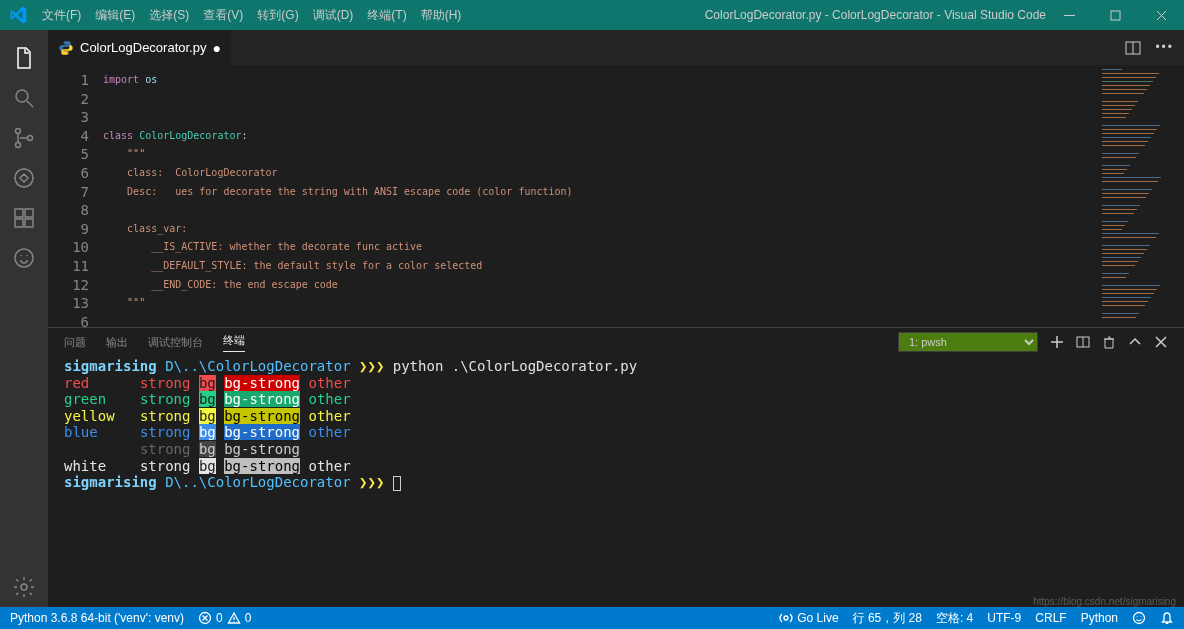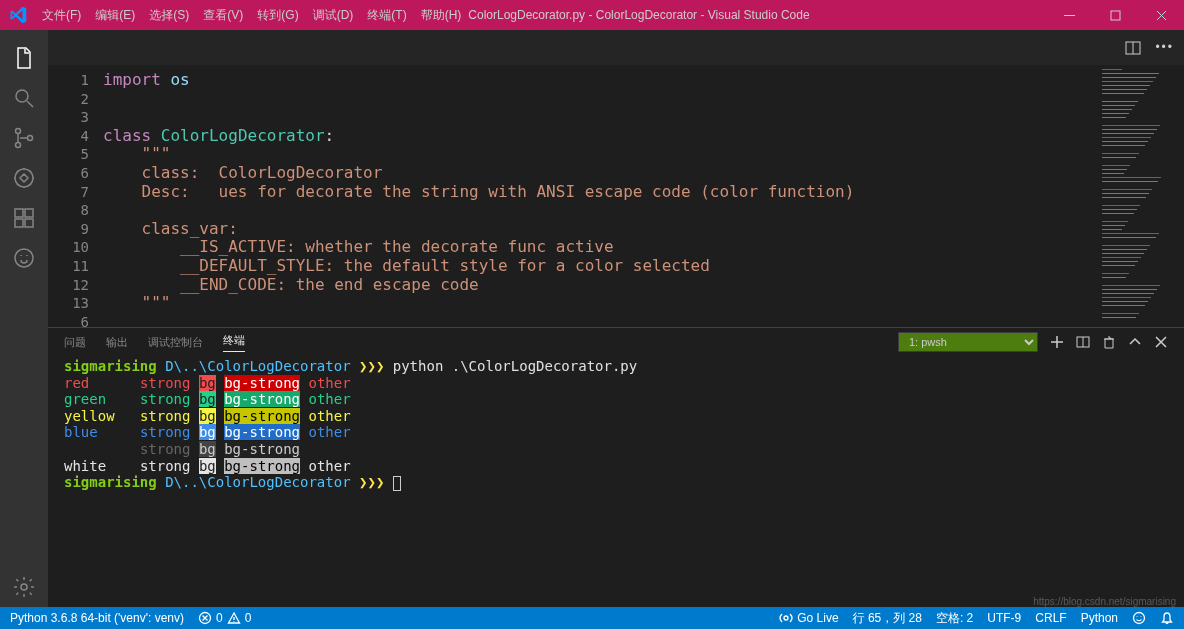--- a/index.html
+++ b/index.html
@@ -7,28 +7,28 @@
   width: 1184px; height: 629px;
   font-family: "Segoe UI", "Microsoft YaHei", sans-serif;
   font-size: 12px;
   background: #1e1e1e;
   color: #ccc;
   overflow: hidden;
   display: flex;
   flex-direction: column;
 }
 .titlebar {
-  height: 30px; background: #be185d;
+  height: 30px; background: #0f766e;
   display: flex; align-items: center;
   color: #ccc;
 }
 .titlebar .logo { width: 35px; display:flex; align-items:center; justify-content:center; }
 .titlebar .menu { display:flex; }
 .titlebar .menu span { padding: 0 7px; cursor:default; font-size:12px; }
-.titlebar .title { flex:1; text-align:left; font-size:12px; color:#ccc; }
+.titlebar .title { flex:1; text-align:right; font-size:12px; color:#ccc; }
 .titlebar .winbtns { display:flex; }
 .titlebar .winbtns div { width:46px; height:30px; display:flex; align-items:center; justify-content:center; }
 
 .main {
   flex:1; display:flex; min-height:0;
 }
 .activitybar {
   width:48px; background:#333333;
   display:flex; flex-direction:column; align-items:center;
   padding-top:8px;
@@ -64,21 +64,21 @@
 }
 .gutter {
   width:55px; text-align:right; color:#858585;
   font-family:Consolas, monospace; font-size:14px;
   padding:6px 14px 6px 0;
   line-height:18.6px;
   user-select:none;
 }
 .code {
   flex:1;
-  font-family:Consolas, monospace; font-size:16px;
+  font-family:Consolas, monospace; font-size:10px;
   padding:6px 0;
   line-height:18.6px;
   white-space:pre;
   overflow:hidden;
 }
 .tok-kw { color:#c586c0; }
 .tok-id { color:#4ec9b0; }
 .tok-str { color:#ce9178; }
 .tok-mod { color:#9cdcfe; }
 .tok-pun { color:#d4d4d4; }
@@ -112,21 +112,21 @@
 .panel-tabs select {
   background:#4d7c0f; color:#ccc; border:1px solid #3c3c3c;
   font-size:11px; padding:2px 6px; width:140px;
 }
 .terminal {
   flex:1; font-family:Consolas, monospace; font-size:14px;
   padding:2px 16px; line-height:16.6px;
   white-space:pre; color:#ccc;
   overflow:hidden;
 }
-.t-prompt-user { color:#84cc16; font-weight:bold; }
+.t-prompt-user { color:#7dd3fc; font-weight:bold; }
 .t-prompt-path { color:#4fc1ff; }
 .t-prompt-arrows { color:#ffe74a; font-weight:bold; }
 .t-cmd { color:#e0e0e0; }
 .t-red { color:#f14c4c; }
 .t-green { color:#23d18b; }
 .t-yellow { color:#f5f543; }
 .t-blue { color:#3b8eea; }
 .t-white { color:#e5e5e5; }
 .t-dark { color:#666; }
 .bg-red { background:#f14c4c; color:#1e1e1e; }
@@ -240,20 +240,30 @@
     <div class="aitem">
       <svg width="24" height="24" viewBox="0 0 24 24" fill="none" stroke="currentColor" stroke-width="1.5">
           <circle cx="12" cy="12" r="3"></circle>
           <path d="M12 2v3M12 19v3M4.2 4.2l2.1 2.1M17.7 17.7l2.1 2.1M2 12h3M19 12h3M4.2 19.8l2.1-2.1M17.7 6.3l2.1-2.1"></path>
         </svg>
     </div>
   </div>
 
   <div class="editorwrap">
     <div class="tabs">
+      <div class="tab">
+        <span class="fileicon">
+          <svg width="16" height="16" viewBox="0 0 24 24">
+              <path fill="#3776ab" d="M12 2c-4 0-4 2-4 3v2h8v1H5c-2 0-3 2-3 4s1 4 3 4h2v-3c0-2 1-3 3-3h6c2 0 3-1 3-3V5c0-1 0-3-4-3h-3zM9 4.5a1 1 0 110 2 1 1 0 010-2z"></path>
+              <path fill="#ffd43b" d="M12 22c4 0 4-2 4-3v-2H8v-1h11c2 0 3-2 3-4s-1-4-3-4h-2v3c0 2-1 3-3 3H8c-2 0-3 1-3 3v2c0 1 0 3 4 3h3zm3-2.5a1 1 0 110-2 1 1 0 010 2z"></path>
+            </svg>
+        </span>
+        <span>ColorLogDecorator.py</span>
+        <span class="dirty">●</span>
+      </div>
       <div class="tabactions">
         <span>
           <svg width="16" height="16" viewBox="0 0 16 16" fill="none" stroke="#ccc">
               <rect x="1" y="2" width="14" height="12"></rect>
               <path d="M8 2v12"></path>
             </svg>
         </span>
         <span style="letter-spacing:2px;">•••</span>
       </div>
     </div>
@@ -398,21 +408,21 @@
   </span>
   <div class="right">
     <span class="status-item">
       <svg width="14" height="14" fill="none" stroke="#fff" stroke-width="1.3">
           <circle cx="7" cy="7" r="2"></circle>
           <path d="M3 3c-2.5 2.5-2.5 5.5 0 8M11 3c2.5 2.5 2.5 5.5 0 8"></path>
         </svg>
       <span>Go Live</span>
     </span>
     <span class="status-item">行 65，列 28</span>
-    <span class="status-item">空格: 2</span>
+    <span class="status-item">空格: 4</span>
     <span class="status-item">UTF-9</span>
     <span class="status-item">CRLF</span>
     <span class="status-item">Python</span>
     <span class="status-item">
       <svg width="14" height="14" fill="none" stroke="#fff" stroke-width="1.3">
           <circle cx="7" cy="7" r="5.5"></circle>
           <path d="M4.5 8.5c1 1.5 4 1.5 5 0M5 5.5v.5M9 5.5v.5"></path>
         </svg>
     </span>
     <span class="status-item" style="position:absolute; right:8px; bottom:22px; font-size:10px; color:rgba(255,255,255,0.25);">https://blog.csdn.net/sigmarising</span>

